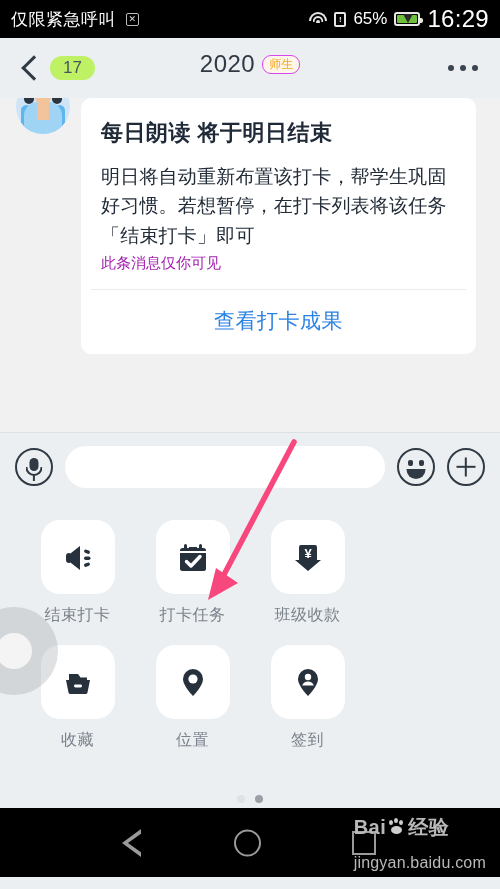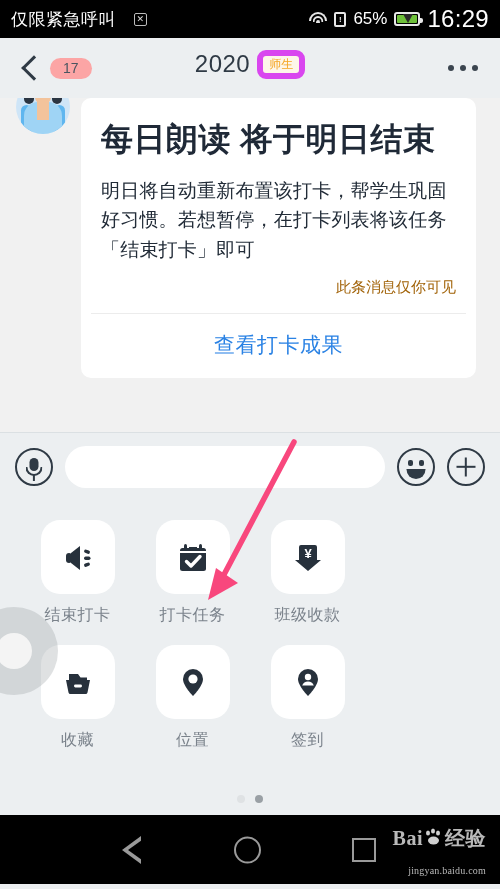--- a/index.html
+++ b/index.html
@@ -18,21 +18,21 @@
 
   
   .statusbar {
     position: absolute; top: 0; left: 0;
     width: 500px; height: 38px;
     background: #000;
     display: flex; align-items: center;
     padding: 0 11px;
     color: #fff;
   }
-  .status-left { font-size: 17px; letter-spacing: .5px; display:flex; align-items:center; gap:18px;}
+  .status-left { font-size: 17px; letter-spacing: .5px; display:flex; align-items:center; gap:10px;}
   .sl-glyph { font-size: 13px; color: #ddd; border:1px solid #bbb; border-radius:2px;
               width:13px;height:13px;display:inline-flex;align-items:center;justify-content:center;
               line-height:1; font-size:9px;}
   .status-right {
     margin-left: auto; display: flex; align-items: center; gap: 7px; font-size: 17px;
   }
   .wifi-ic { width: 19px; height: 14px; position: relative; }
   .wifi-ic i {
     position: absolute; border: 2px solid #e6e6e6; border-bottom: none;
     border-radius: 50% 50% 0 0 / 100% 100% 0 0; left: 50%; transform: translateX(-50%);
@@ -67,30 +67,30 @@
   }
   .back-chev {
     width: 16px; height: 28px; position: relative; cursor: pointer; flex: none;
   }
   .back-chev::before {
     content:''; position:absolute; left:3px; top:5px;
     width:15px; height:15px; border-left:3.5px solid #2f3a45; border-bottom:3.5px solid #2f3a45;
     transform: rotate(45deg);
   }
   .unread-badge {
-    margin-left: 12px; background: #fca5a5; color: #4a5560;
-    border-radius: 13px; font-size: 14px; padding: 3px 13px 4px; line-height:1;
+    margin-left: 12px; background: #bef264; color: #4a5560;
+    border-radius: 13px; font-size: 17px; padding: 3px 13px 4px; line-height:1;
   }
   .title-wrap {
     position:absolute; left:0; right:0; top:0; height:52px;
     display:flex; align-items:center; justify-content:center; gap: 7px; pointer-events:none;
   }
   .title-text { font-size: 24px; color: #2f3a45; letter-spacing:.5px;}
   .title-tag {
-    font-size: 12px; color: #f5a623; border: 6px solid #d946ef;
+    font-size: 12px; color: #f5a623; border: 1px solid #d946ef;
     background: #fdf6e9; border-radius: 9px; padding: 2px 6px 3px; line-height: 1;
   }
   .more-dots { margin-left:auto; display:flex; gap:6px; align-items:center; z-index:2;}
   .more-dots span { width:6px;height:6px;border-radius:50%;background:#3b454f;display:block;}
 
   
   .chat {
     position: absolute; top: 98px; left: 0; width: 500px; height: 334px;
     background: #f1f1f1;
     overflow: hidden;
@@ -110,28 +110,28 @@
   .av-arm2 { position:absolute; right:5px; top:25px; width:11px; height:30px; background:#5fb6ef; border-radius:6px;}
   .av-hairL{ position:absolute; left:8px; top:2px; width:10px; height:22px; background:#2b3542; border-radius:6px;}
   .av-hairR{ position:absolute; right:8px; top:2px; width:10px; height:22px; background:#2b3542; border-radius:6px;}
 
   .bubble {
     margin-left: 11px; background: #fff; border-radius: 10px; flex: 1;
     box-shadow: 0 0 0 rgba(0,0,0,0);
   }
   .bubble-body { padding: 20px 20px 16px 20px; }
   .bubble-title {
-    font-size: 32px; font-weight: bold; color: #1f2937; letter-spacing: .5px;
+    font-size: 22px; font-weight: bold; color: #1f2937; letter-spacing: .5px;
     margin-bottom: 14px;
   }
   .bubble-text {
     font-size: 19px; color: #222c38; line-height: 1.55; letter-spacing: .2px;
   }
   .bubble-note {
-    font-size: 15px; color: #a16207; margin-top: 14px; text-align: right;
+    font-size: 15px; color: #a21caf; margin-top: 4px;
   }
   .bubble-divider { height: 1px; background: #ececec; margin: 0 10px; }
   .bubble-action {
     text-align: center; color: #2a82e4; font-size: 21px; padding: 17px 14px 19px;
     cursor: pointer; letter-spacing: .5px;
   }
 
   
   .panel-sep { position:absolute; top:432px; left:0; width:500px; height:1px; background:#dbe0e3;}
 
@@ -197,22 +197,22 @@
   }
   .touch-ring::after {
     content:''; width:36px;height:36px;border-radius:50%;background:#f4f4f4;
   }
 
   
   .annotation { position:absolute; left:0; top:0; width:500px; height:889px; pointer-events:none;}
 
   
   .androidnav {
-    position: absolute; bottom: 5px; left: 0; width: 500px; height: 69px;
-    background: #000; display: flex; align-items: center; font-family: Liberation Serif, serif;
+    position: absolute; bottom: 12px; left: 0; width: 500px; height: 69px;
+    background: #000; display: flex; align-items: center;
   }
   .nav-back {
     position:absolute; left:122px; top:50%; transform:translateY(-50%);
     width:0;height:0;border-top:14px solid transparent;border-bottom:14px solid transparent;
     border-right:19px solid #9a9a9a;
   }
   .nav-back-in {
     position:absolute; left:128px; top:50%; transform:translateY(-50%);
     width:0;height:0;border-top:10px solid transparent;border-bottom:10px solid transparent;
     border-right:14px solid #000;
@@ -229,21 +229,21 @@
     position:absolute; right:14px; top:50%; transform:translateY(-50%);
     text-align:right; color:#b9b9b9;
   }
   .wm-main { font-size:20px; font-weight:bold; letter-spacing:.5px; display:flex; align-items:center; gap:2px;}
   .wm-paw { width:18px;height:16px;position:relative;display:inline-block;}
   .wm-paw i { position:absolute; background:#cfcfcf; border-radius:50%; }
   .wm-paw i:nth-child(1){ width:4px;height:5px;left:1px;top:1px;}
   .wm-paw i:nth-child(2){ width:4px;height:5px;left:6px;top:-1px;}
   .wm-paw i:nth-child(3){ width:4px;height:5px;left:11px;top:1px;}
   .wm-paw i:nth-child(4){ width:11px;height:8px;left:3px;top:7px;}
-  .wm-sub { font-size:10px; margin-top:13px; letter-spacing:.2px;}
+  .wm-sub { font-size:16px; margin-top:13px; letter-spacing:.2px;}
 </style>
 </head>
 <body>
 
 <div id="phone">
 
   <div class="statusbar">
     <div class="status-left">
       <span>仅限紧急呼叫</span>
       <span class="sl-glyph">✕</span>

